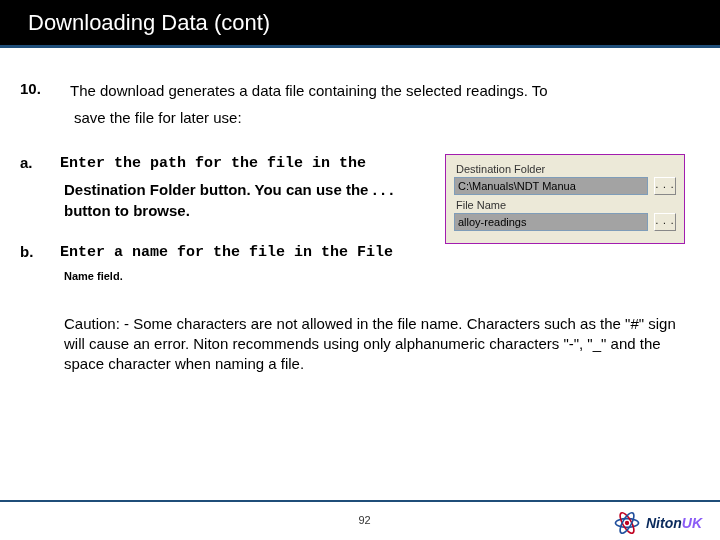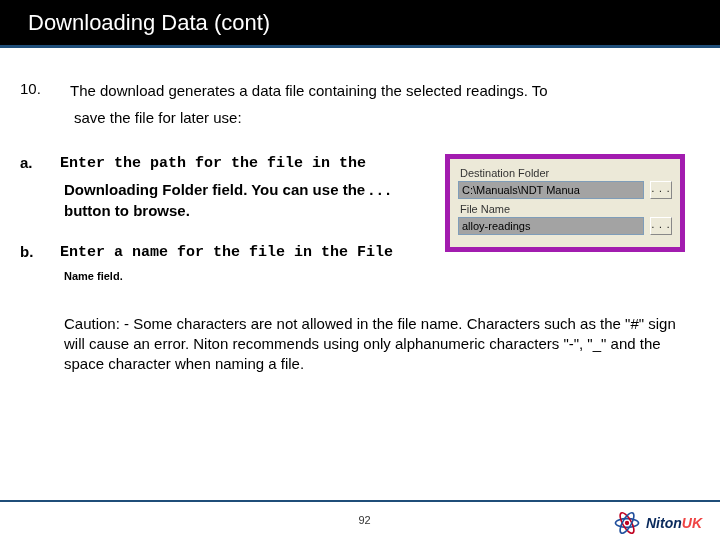--- a/index.html
+++ b/index.html
@@ -6,49 +6,49 @@
   html, body { width: 720px; height: 540px; font-family: Arial, Helvetica, sans-serif; background: #fff; overflow: hidden; }
   .slide { width: 720px; height: 540px; position: relative; }
 
   .title-band { width: 100%; height: 45px; background: #000; position: relative; }
   .title-text { color: #fff; font-size: 22px; font-weight: 400; position: absolute; left: 28px; top: 10px; }
   .blue-line { width: 100%; height: 3px; background: #1f4e79; position: absolute; top: 45px; }
 
   .content { position: absolute; top: 80px; left: 20px; right: 20px; }
 
   .row-10 { display: flex; margin-bottom: 6px; }
-  .num10 { width: 50px; font-size: 15px; font-weight: 400; }
+  .num10 { width: 50px; font-size: 15px; font-weight: 700; }
   .txt10 { font-size: 15px; font-weight: 400; flex: 1; line-height: 1.4; }
   .row-10b { margin-left: 54px; font-size: 15px; font-weight: 400; margin-bottom: 26px; line-height: 1.4; }
 
   .flex-ab { display: flex; }
   .left-ab { flex: 1; padding-right: 10px; }
   .right-ab { width: 255px; }
 
   .row-a, .row-b { display: flex; margin-bottom: 6px; }
   .let { width: 40px; font-size: 15px; font-weight: 700; }
   .stxt { font-size: 15px; font-weight: 700; flex: 1; line-height: 1.35; font-family: Liberation Mono, monospace; }
   .cont-a { margin-left: 44px; font-size: 15px; font-weight: 700; line-height: 1.35; margin-bottom: 22px; }
   .cont-b { margin-left: 44px; font-size: 11px; font-weight: 700; line-height: 1.35; }
 
   .caution { font-size: 15px; font-weight: 400; line-height: 1.35; margin-left: 44px; margin-right: 10px; margin-top: 30px; }
 
-  .dialog-box { width: 240px; background: #ece9d8; border: 5px solid #a21caf; padding: 6px 8px 8px 8px; position: relative; }
+  .dialog-box { width: 240px; background: #ece9d8; border: 1px solid #a21caf; padding: 6px 8px 8px 8px; position: relative; }
   .dlg-label { font-size: 11px; color: #333; margin: 2px 0 2px 2px; }
   .dlg-row { display: flex; align-items: center; gap: 6px; margin-bottom: 4px; }
   .dlg-input { flex: 1; height: 18px; background: #a3a3a3; border: 1px solid #7f9db9; font-size: 11px; padding: 1px 3px; color: #000; }
   .dlg-btn { width: 22px; height: 18px; background: #ece9d8; border: 1px solid #888; border-top-color: #fff; border-left-color: #fff; font-size: 10px; line-height: 14px; text-align: center; cursor: default; letter-spacing: 1px; }
 
   .footer-line { position: absolute; bottom: 38px; left: 0; width: 100%; height: 2px; background: #1f4e79; }
   .page-num { position: absolute; bottom: 14px; left: 0; width: 100%; text-align: center; font-size: 11px; color: #333; padding-left: 9px; }
 
   .logo { position: absolute; right: 18px; bottom: 4px; display: flex; align-items: center; gap: 4px; }
   .logo svg { width: 30px; height: 26px; }
   .logo-text { font-style: italic; font-weight: 700; font-size: 14px; color: #0a2a5c; }
-  .logo-uk { color: #ef4444; }
+  .logo-uk { color: #8b5cf6; }
 </style>
 </head>
 <body>
 
 <div class="slide">
   <div class="title-band">
     <div class="title-text">Downloading Data (cont)</div>
   </div>
   <div class="blue-line"></div>
 
@@ -58,21 +58,21 @@
       <div class="txt10">The download generates a data file containing the selected readings. To</div>
     </div>
     <div class="row-10b">save the file for later use:</div>
 
     <div class="flex-ab">
       <div class="left-ab">
         <div class="row-a">
           <div class="let">a.</div>
           <div class="stxt">Enter the path for the file in the</div>
         </div>
-        <div class="cont-a">Downloading Folder field. You can use the . . . button to browse.</div>
+        <div class="cont-a">Destination Folder button. You can use the . . . button to browse.</div>
 
         <div class="row-b">
           <div class="let">b.</div>
           <div class="stxt">Enter a name for the file in the File</div>
         </div>
         <div class="cont-b">Name field.</div>
       </div>
 
       <div class="right-ab">
         <div class="dialog-box">

